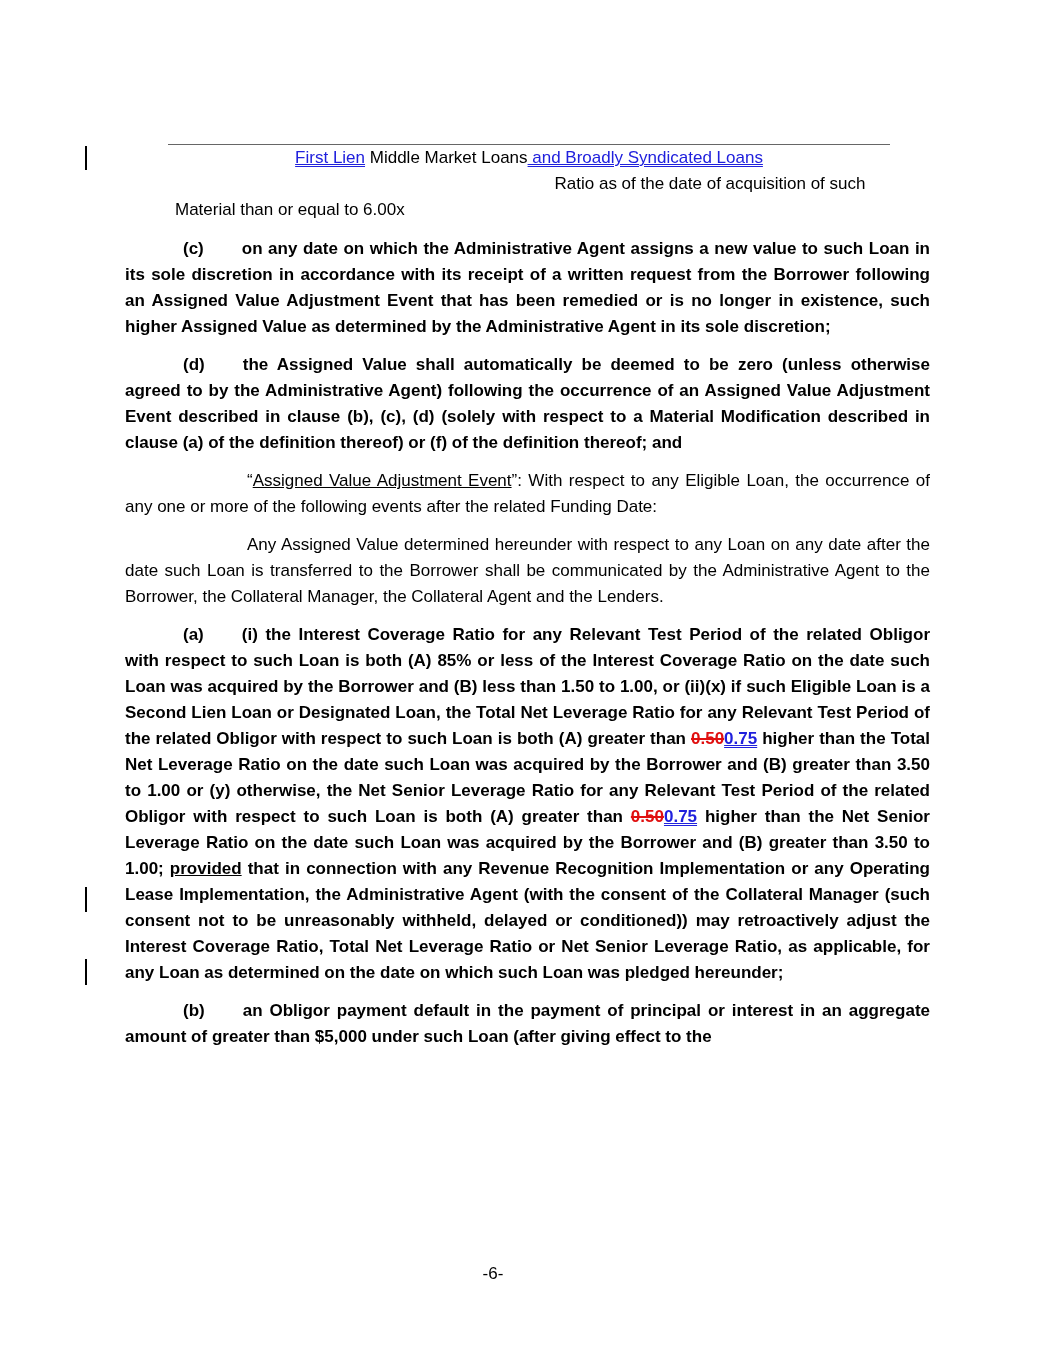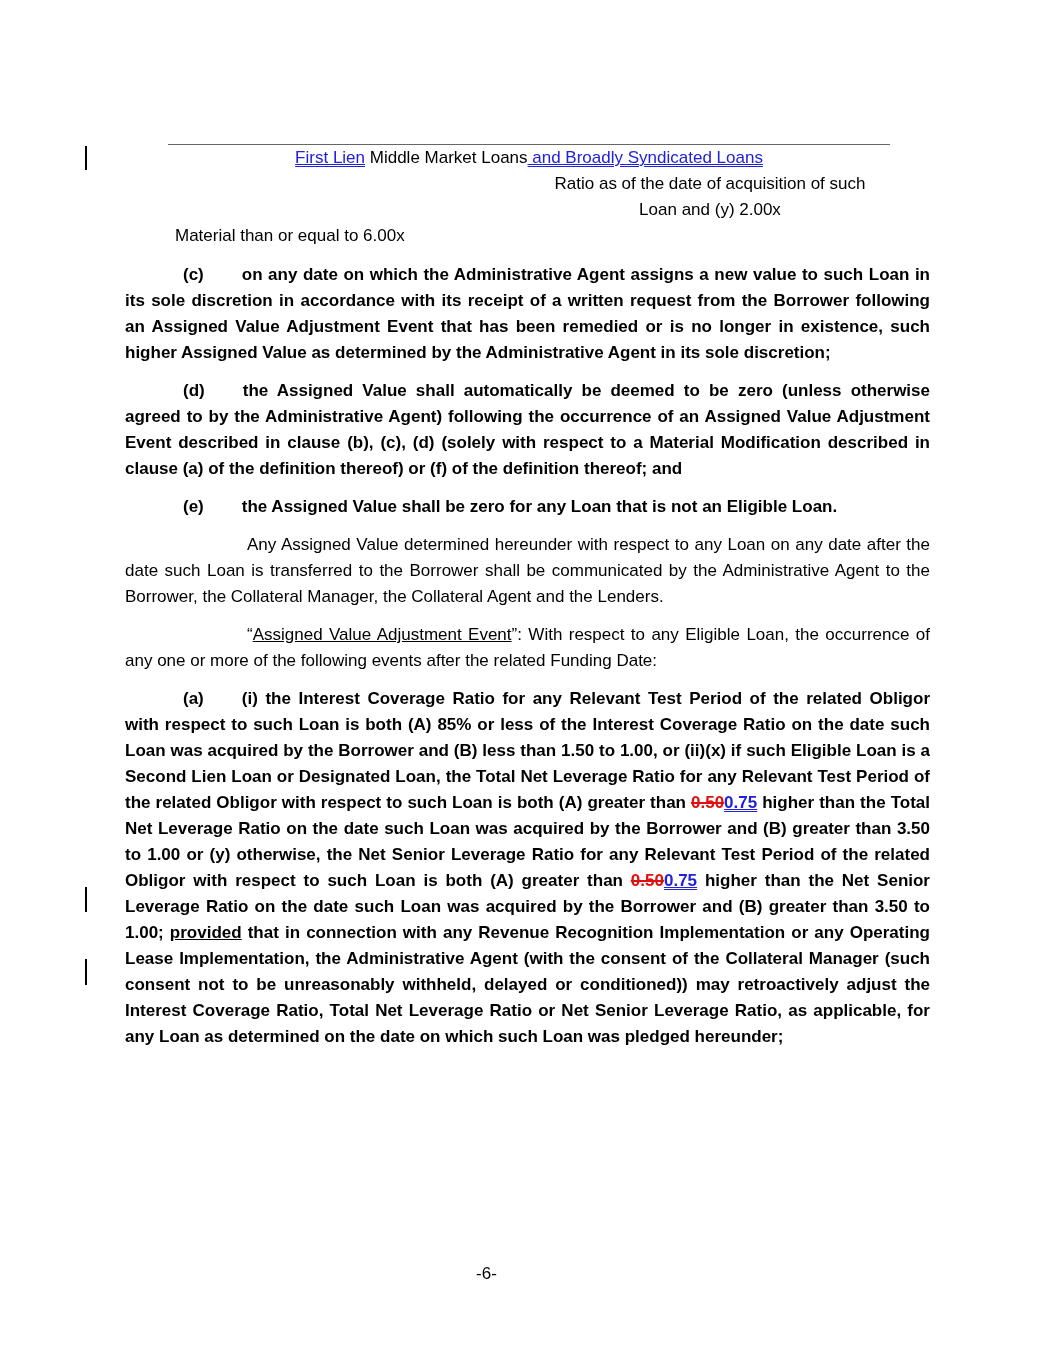--- a/index.html
+++ b/index.html
@@ -10,20 +10,21 @@
   .page {
     position: relative;
     width: 973px;
     height: 1365px;
     background: #ffffff;
     overflow: hidden;
     font-family: "Liberation Sans", sans-serif;
     color: #000000;
     font-size: 17px;
     line-height: 26px;
+    padding-left: 13px;
   }
   .content {
     position: absolute;
     left: 125px;
     top: 144px;
     width: 805px;
   }
   .change-bar {
     position: absolute;
     left: 85px;
@@ -106,32 +107,31 @@
 
   <div class="content">
 
     <div class="tablefrag">
       <div class="tbl-rule"></div>
       <div class="tbl-heading"><span class="run-ins">First Lien</span><span class="run-normal"> Middle Market Loans</span><span class="run-ins"> and Broadly Syndicated Loans</span></div>
       <div class="tbl-cols">
         <div class="cell-left"></div>
         <div class="cell-right">
           <div>Ratio as of the date of acquisition of such</div>
-          <div>Loan and (y) 2.00x</div>
         </div>
       </div>
       <div class="tbl-cols">
         <div class="cell-left">Material than or equal to 6.00x</div>
       </div>
     </div>
 
     <p class="para indent-block"><span class="run-normal">(c)</span><span class="run-tab"></span><span class="run-normal">on any date on which the Administrative Agent assigns a new value to such Loan in its sole discretion in accordance with its receipt of a written request from the Borrower following an Assigned Value Adjustment Event that has been remedied or is no longer in existence, such higher Assigned Value as determined by the Administrative Agent in its sole discretion;</span></p>
     <p class="para indent-block"><span class="run-normal">(d)</span><span class="run-tab"></span><span class="run-normal">the Assigned Value shall automatically be deemed to be zero (unless otherwise agreed to by the Administrative Agent) following the occurrence of an Assigned Value Adjustment Event described in clause (b), (c), (d) (solely with respect to a Material Modification described in clause (a) of the definition thereof) or (f) of the definition thereof; and</span></p>
-    <p class="para indent-block"><span class="run-normal">(e)</span><span class="run-tab"></span><span class="run-normal">the Assigned Value shall be zero for any Loan that is not an Eligible Loan.</span></p>
+    <p class="para body-par"><span class="run-normal">“</span><span class="run-u">Assigned Value Adjustment Event</span><span class="run-normal">”:  With respect to any Eligible Loan, the occurrence of any one or more of the following events after the related Funding Date:</span></p>
     <p class="para body-par"><span class="run-normal">Any Assigned Value determined hereunder with respect to any Loan on any date after the date such Loan is transferred to the Borrower shall be communicated by the Administrative Agent to the Borrower, the Collateral Manager, the Collateral Agent and the Lenders.</span></p>
-    <p class="para body-par"><span class="run-normal">“</span><span class="run-u">Assigned Value Adjustment Event</span><span class="run-normal">”:  With respect to any Eligible Loan, the occurrence of any one or more of the following events after the related Funding Date:</span></p>
     <p class="para indent-block"><span class="run-normal">(a)</span><span class="run-tab"></span><span class="run-normal">(i) the Interest Coverage Ratio for any Relevant Test Period of the related Obligor with respect to such Loan is both (A) 85% or less of the Interest Coverage Ratio on the date such Loan was acquired by the Borrower and (B) less than 1.50 to 1.00, or (ii)(x) if such Eligible Loan is a Second Lien Loan or Designated Loan, the Total Net Leverage Ratio for any Relevant Test Period of the related Obligor with respect to such Loan is both (A) greater than </span><span class="run-del">0.50</span><span class="run-ins">0.75</span><span class="run-normal"> higher than the Total Net Leverage Ratio on the date such Loan was acquired by the Borrower and (B) greater than 3.50 to 1.00 or (y) otherwise, the Net Senior Leverage Ratio for any Relevant Test Period of the related Obligor with respect to such Loan is both (A) greater than </span><span class="run-del">0.50</span><span class="run-ins">0.75</span><span class="run-normal"> higher than the Net Senior Leverage Ratio on the date such Loan was acquired by the Borrower and (B) greater than 3.50 to 1.00; </span><span class="run-u">provided</span><span class="run-normal"> that in connection with any Revenue Recognition Implementation or any Operating Lease Implementation, the Administrative Agent (with the consent of the Collateral Manager (such consent not to be unreasonably withheld, delayed or conditioned)) may retroactively adjust the Interest Coverage Ratio, Total Net Leverage Ratio or Net Senior Leverage Ratio, as applicable, for any Loan as determined on the date on which such Loan was pledged hereunder;</span></p>
+    <p class="para indent-block last"><span class="run-normal">(b)</span><span class="run-tab"></span><span class="run-normal">an Obligor payment default in the payment of principal or interest in an aggregate amount of greater than $5,000 under such Loan (after giving effect to the</span></p>
 
   </div>
 
   <div class="page-number">-6-</div>
 
 </div>
 
 </body></html>

